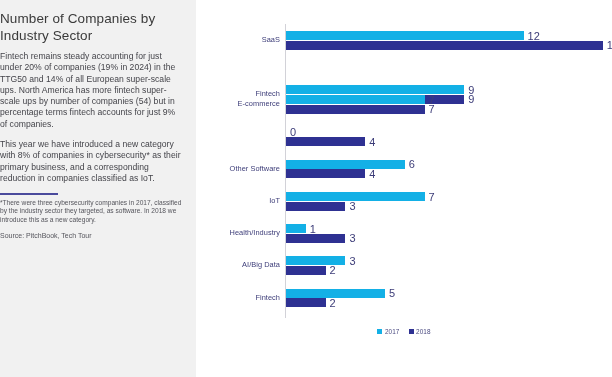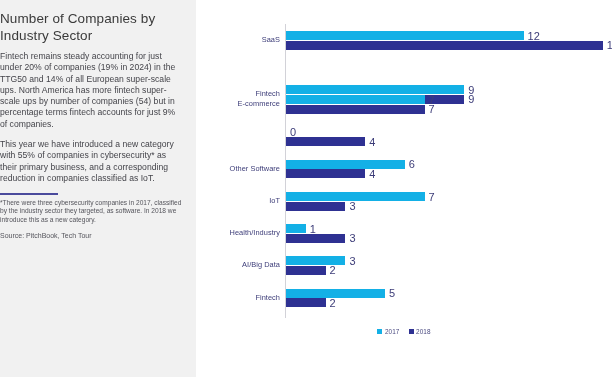--- a/index.html
+++ b/index.html
@@ -153,21 +153,21 @@
   }
 </style>
 </head>
 <body>
 
 <div id="page">
 
   <div id="left-panel">
     <div id="panel-title">Number of  Companies by Industry Sector</div>
     <div class="body-para">Fintech remains steady accounting for just under 20% of companies (19% in 2024) in the TTG50 and 14% of all European super-scale ups. North America has more fintech super-scale ups by number of companies (54) but in percentage terms fintech accounts for just 9% of companies.</div>
-    <div class="body-para">This year we have introduced a new category with 55% of companies in cybersecurity* as their primary business, and a corresponding reduction in companies classified as IoT.</div>
+    <div class="body-para">This year we have introduced a new category with 8% of companies in cybersecurity* as their primary business, and a corresponding reduction in companies classified as IoT.</div>
     <div id="footnote-rule"></div>
     <div id="footnote">*There were three cybersecurity companies in 2017, classified by the industry sector they targeted, as software. In 2018 we introduce this as a new category.</div>
     <div id="source-line">Source: PitchBook, Tech Tour</div>
   </div>
 
   <div id="chart-area">
     <div id="plot">
       <div id="axis-line"></div>
       <div id="rows">
           <div class="row" style="top: 4px;">

